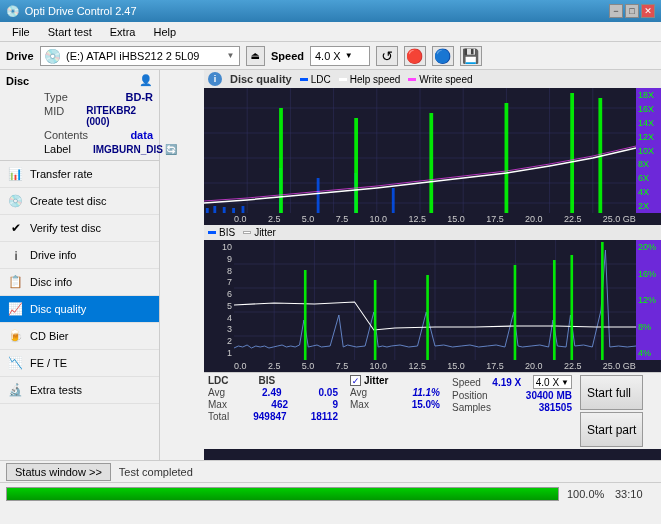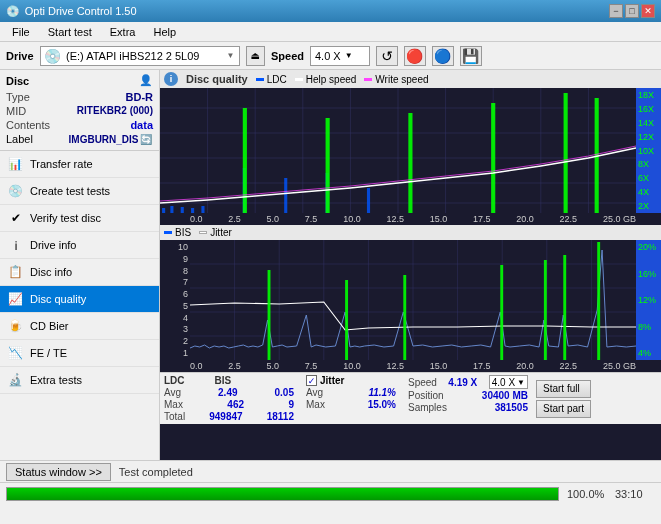--- a/index.html
+++ b/index.html
@@ -95,20 +95,21 @@
       display: flex; align-items: center; justify-content: center;
       font-size: 12px;
     }
 
     
     .main-layout {
       display: flex;
       height: calc(524px - 22px - 20px - 28px - 22px - 22px);
       
       height: 390px;
+      gap: 44px;
     }
 
     
     .sidebar {
       width: 160px;
       background: #f0f0f0;
       border-right: 1px solid #ccc;
       display: flex;
       flex-direction: column;
     }
@@ -120,20 +121,21 @@
     .disc-info-header {
       display: flex; align-items: center; justify-content: space-between;
       margin-bottom: 3px;
     }
     .disc-info-header span { font-weight: bold; font-size: 11px; }
     .disc-row {
       display: flex;
       justify-content: space-between;
       font-size: 11px;
       padding: 1px 0;
+      margin-left: 38px;
     }
     .disc-row .label { color: #444; }
     .disc-row .value { color: #000080; font-weight: bold; padding-left: 22px; }
     .disc-row .value.data { color: #0000cc; }
     .label-with-icon { display: flex; align-items: flex-end; gap: 3px; }
 
     
     .nav-section { flex: 1; }
     .nav-item {
       display: flex;
@@ -167,21 +169,21 @@
       color: #ccc;
       font-size: 9px;
       text-align: right;
     }
     .y-axis-right {
       width: 25px;
       display: flex;
       flex-direction: column;
       justify-content: space-between;
       padding: 2px 2px;
-      background: #1d4ed8;
+      background: #6d28d9;
       color: #00ff00;
       font-size: 9px;
       text-align: left;
     }
     .chart-svg-wrap {
       flex: 1;
       position: relative;
       background: #1a1a2e;
     }
 
@@ -207,24 +209,24 @@
     .checkbox { width: 11px; height: 11px; border: 1px solid #666; background: white; display: flex; align-items: center; justify-content: center; font-size: 9px; color: #0000cc; }
     .speed-select-small {
       background: white; border: 1px solid #999;
       font-size: 10px; padding: 0 2px; height: 14px;
       display: flex; align-items: center; gap: 2px;
     }
 
     .start-btn {
       background: linear-gradient(to bottom, #f0f0f0, #d8d8d8);
       border: 1px solid #999;
-      font-size: 10px;
+      font-size: 12px;
       padding: 2px 6px;
       cursor: pointer;
-      height: 18px;
+      height: 35px;
       display: flex; align-items: center;
     }
 
     
     .status-bar {
       background: #f0f0f0;
       border-top: 1px solid #ccc;
       height: 22px;
       display: flex;
       align-items: center;
@@ -273,21 +275,21 @@
       display: flex; align-items: center; justify-content: center;
       color: white; font-size: 9px; font-weight: bold;
     }
   </style>
 </head>
 <body>
 
 <div class="title-bar">
   <div class="title-bar-left">
     <span>💿</span>
-    <span>Opti Drive Control 1.50</span>
+    <span>Opti Drive Control 2.47</span>
   </div>
   <div class="title-bar-controls">
     <div class="title-bar-btn">−</div>
     <div class="title-bar-btn">□</div>
     <div class="title-bar-btn close">✕</div>
   </div>
 </div>
 
 <div class="menu-bar">
   <div class="menu-item">File</div>
@@ -347,21 +349,21 @@
       </div>
     </div>
 
     <div class="nav-section">
       <div class="nav-item">
         <span class="nav-icon">📊</span>
         <span>Transfer rate</span>
       </div>
       <div class="nav-item">
         <span class="nav-icon">💿</span>
-        <span>Create test tests</span>
+        <span>Create test disc</span>
       </div>
       <div class="nav-item">
         <span class="nav-icon">✔</span>
         <span>Verify test disc</span>
       </div>
       <div class="nav-item">
         <span class="nav-icon">ℹ</span>
         <span>Drive info</span>
       </div>
       <div class="nav-item">

